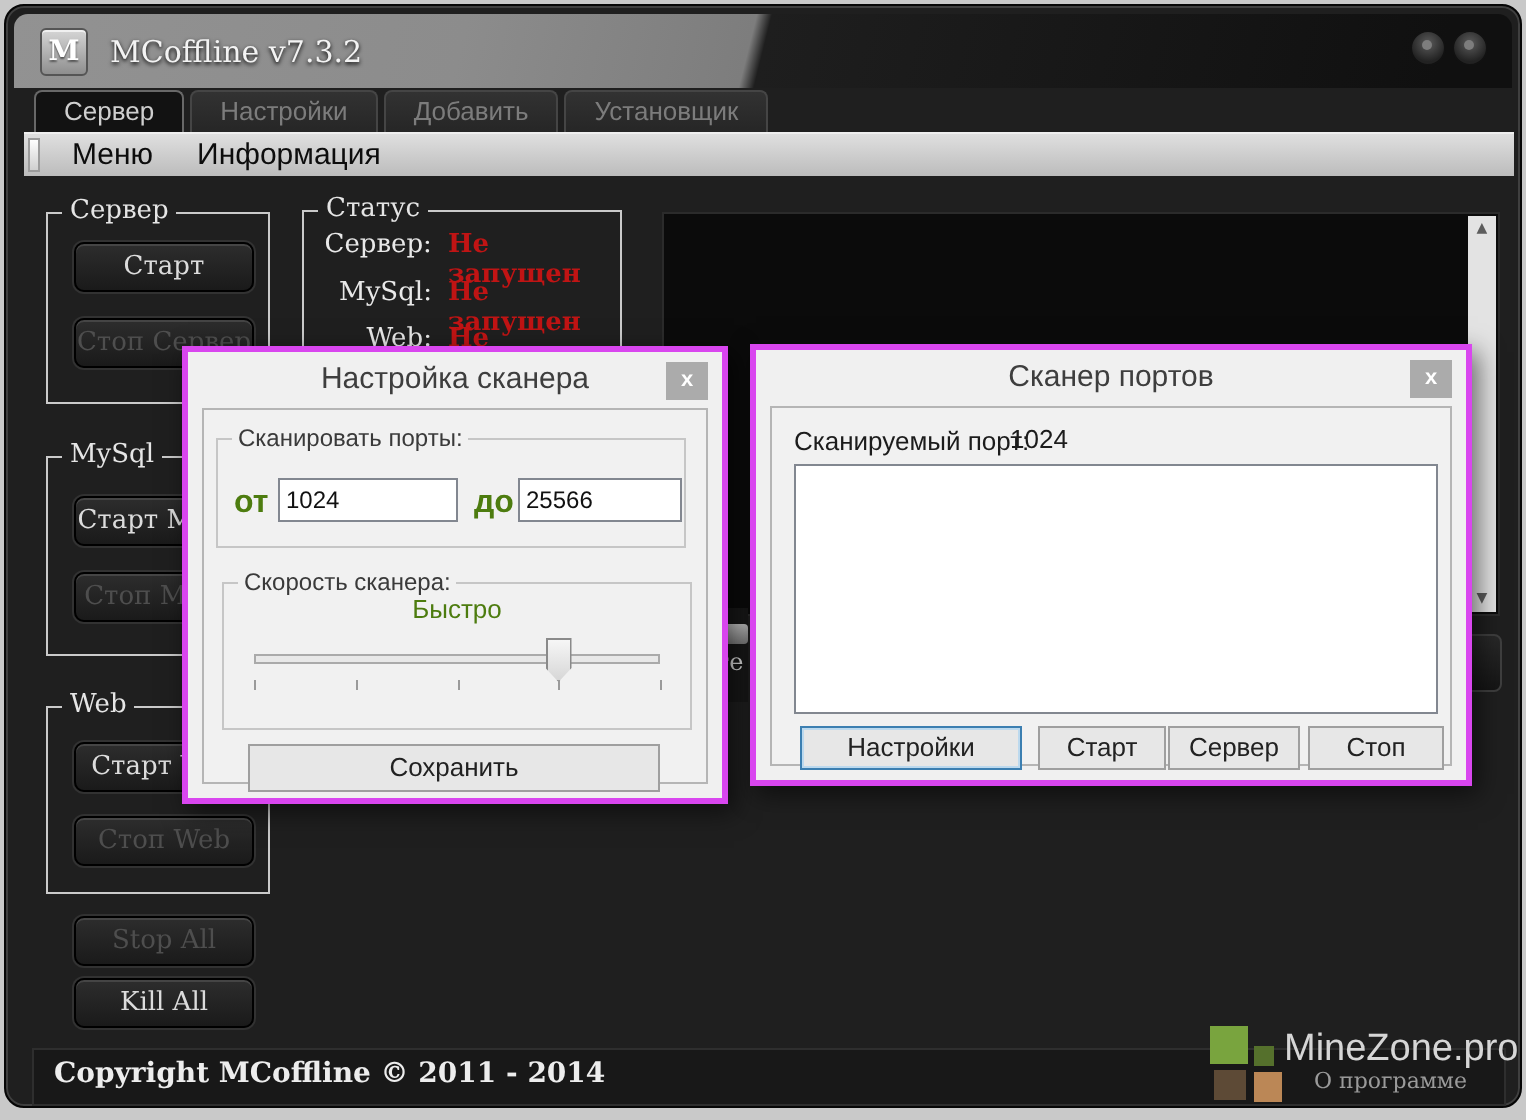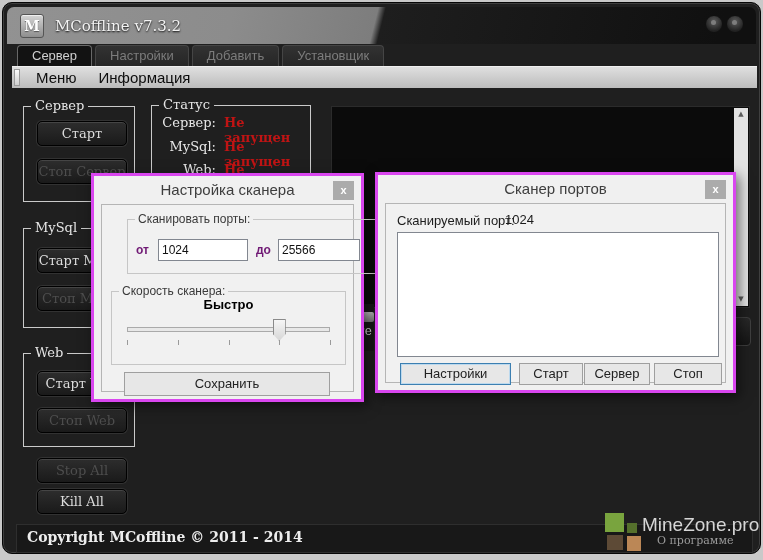--- a/index.html
+++ b/index.html
@@ -73,34 +73,34 @@
              font-size:15px;line-height:28px;}
   .dlg-close{position:absolute;top:5px;right:7px;width:21px;height:19px;background:#ababab;
              color:#fff;font-weight:bold;font-size:11px;line-height:19px;text-align:center;}
   .dlg-body{position:absolute;left:7px;right:7px;top:28px;bottom:7px;background:#f1f1f1;
             border:1px solid #b5b5b5;}
   .gbox{position:absolute;border:1px solid #c6c6c6;}
   .gbox-label{position:absolute;top:-8px;left:7px;background:#f1f1f1;padding:0 3px;font-size:12px;
               color:#3a3a3a;}
   .winput{position:absolute;height:18px;border:1px solid #828790;font:12px "Liberation Sans",sans-serif;
           padding:1px 3px;background:#fff;color:#111;}
-  .blabel{position:absolute;font-weight:bold;font-size:12px;color:#701a75;}
+  .blabel{position:absolute;font-weight:bold;font-size:16px;color:#4d7c0f;}
   .wbtn{position:absolute;background:#e7e7e7;border:1px solid #9f9f9f;font-size:13px;color:#222;
         text-align:center;}
   #b-settings{border:1px solid #3c7fb1;box-shadow:inset 0 0 0 1px #bcd9ee;}
   
   #slider-track{position:absolute;left:15px;right:15px;top:35px;height:3px;background:#e8e8e8;
                 border:1px solid #aaa;}
   #slider-thumb{position:absolute;top:-9px;width:11px;height:20px;
                 background:linear-gradient(#f6f6f6,#d7d7d7);border:1px solid #8a8a8a;
                 clip-path:polygon(0 0,100% 0,100% 68%,50% 100%,0 68%);}
   .ticks{position:absolute;left:15px;right:15px;top:48px;height:6px;}
   .tick{position:absolute;top:0;width:1px;height:5px;background:#9a9a9a;}
-  #speed-val{position:absolute;left:0;right:0;top:5px;text-align:center;font-weight:bold;
-             font-size:13px;color:#000000;}
+  #speed-val{position:absolute;left:0;right:0;top:5px;text-align:center;font-weight:normal;
+             font-size:13px;color:#4d7c0f;}
   #list-box{position:absolute;background:#fff;border:1px solid #828790;}
   
   #watermark{position:absolute;left:596px;top:508px;width:167px;height:50px;z-index:60;}
   .sq{position:absolute;}
   #wm-title{position:absolute;left:46px;top:6px;font:19px "Liberation Sans",sans-serif;color:#d6d6d6;}
   #wm-tag{position:absolute;left:47px;top:29px;font:9px "Liberation Sans",sans-serif;color:#8c8c8c;margin-top:48px;}
 </style>
 </head>
 <body>
 
@@ -181,21 +181,21 @@
 
     <div id="footer">
       <span id="copyright">Copyright MCoffline © 2011 - 2014</span>
       <span id="about">О программе</span>
     </div>
 
     <div class="dlg" style="left:88px;top:170px;width:267px;height:223px;">
       <div class="dlg-title">Настройка сканера</div>
       <div class="dlg-close">x</div>
       <div class="dlg-body">
-        <div class="gbox" style="left:25px;top:14px;width:233px;height:53px;padding-left:44px;">
+        <div class="gbox" style="left:6px;top:14px;width:233px;height:53px;">
           <span class="gbox-label">Сканировать порты:</span>
           <span class="blabel" style="left:8px;top:23px;">от</span>
           <input class="winput" style="left: 30px; top: 19px; width: 82px;" value="1024">
           <span class="blabel" style="left:128px;top:23px;">до</span>
           <input class="winput" style="left: 150px; top: 19px; width: 74px;" value="25566">
         </div>
         <div class="gbox" style="left:9px;top:86px;width:233px;height:72px;">
           <span class="gbox-label">Скорость сканера:</span>
           <div id="speed-val">Быстро</div>
           <div id="slider-track">

